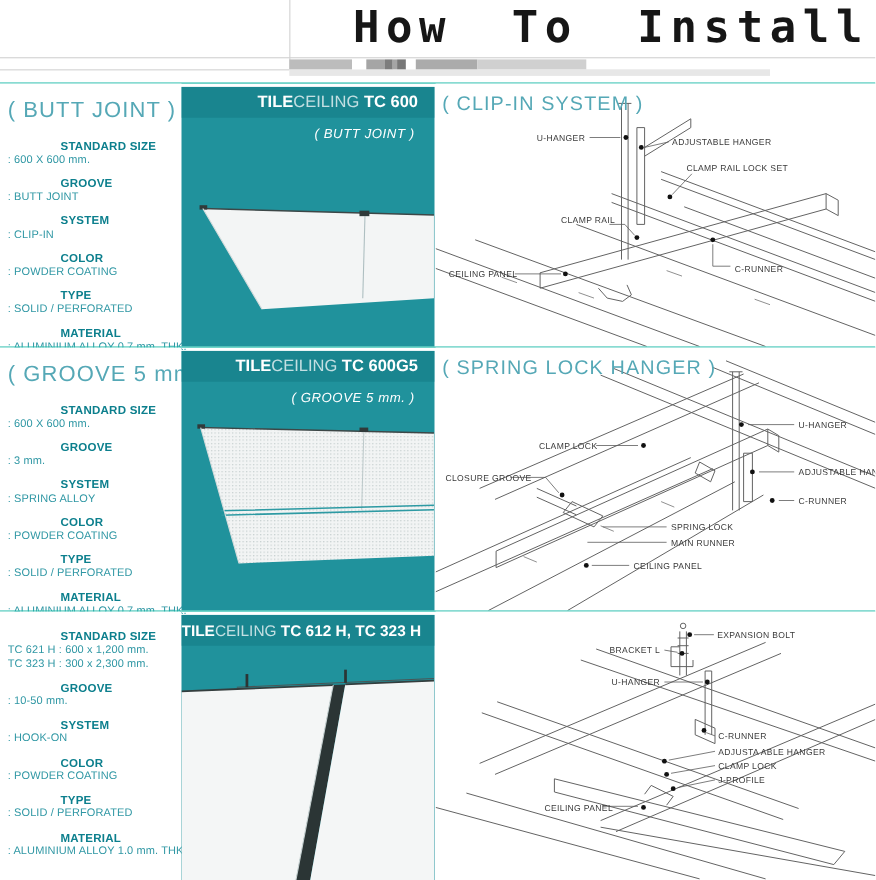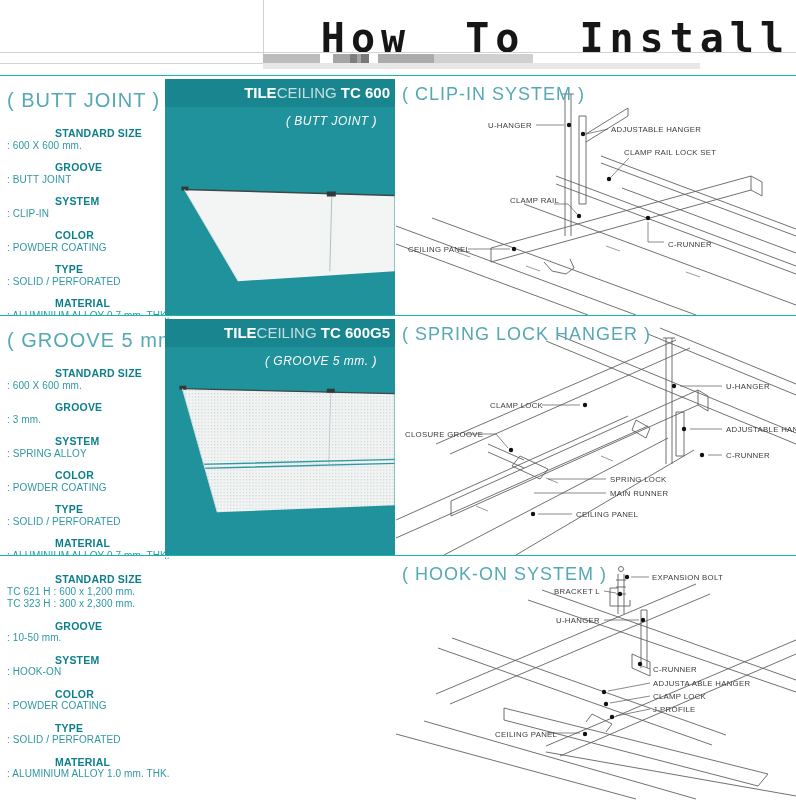--- a/index.html
+++ b/index.html
@@ -1,39 +1,39 @@
 <!DOCTYPE html>
 <html><head>
 <meta charset="utf-8">
 <style>
   html,body{margin:0;padding:0;background:#fff;}
   #page{position:relative;width:796px;height:800px;overflow:hidden;background:#fff;
         font-family:"Liberation Sans",sans-serif;}
   
   #main-title{position:absolute;top:2px;right:6px;font-family:"DejaVu Sans Mono",monospace;
-              font-size:40px;font-weight:bold;letter-spacing:6px;word-spacing:24px;color:#161616;margin-top:13px;}
+              font-size:40px;font-weight:bold;letter-spacing:6px;word-spacing:24px;color:#161616;}
   .hairline{position:absolute;background:#d2d2d2;}
   #decor-segments{position:absolute;top:54px;left:263px;height:9px;display:flex;}
   #decor-segments div{height:100%;}
   #decor-bar{position:absolute;top:63px;left:263px;width:437px;height:6px;background:#e7e7e7;}
   
   .row{position:absolute;left:0;width:796px;border-top:1px solid #14b8a6;box-sizing:border-box;}
   #row1{top:75px;height:240px;}
   #row2{top:315px;height:240px;}
   #row3{top:555px;height:245px;}
   .col-left{position:absolute;left:0;top:0;width:165px;height:100%;background:#fff;}
   .spec-header{color:#55a8b6;font-size:20px;font-weight:400;letter-spacing:1px;margin:13px 0 0 7px;white-space:nowrap;}
   .specs{display:flex;flex-direction:column;gap:9px;margin:15px 0 0 7px;}
   .specs.no-head{margin-top:17px;}
   .spec-label{color:#0c7f8d;font-weight:bold;font-size:10.5px;letter-spacing:.2px;line-height:12.5px;white-space:nowrap;margin-left:48px;}
   .spec-value{color:#2f97a4;font-size:10px;letter-spacing:.1px;line-height:12.5px;white-space:nowrap;}
   .col-mid{position:absolute;left:165px;top:3px;width:230px;bottom:0;background:#20929c;overflow:hidden;}
   .tile-art{position:absolute;left:0;top:0;width:230px;height:100%;}
   .panel-title{position:relative;z-index:2;height:28px;background:#19858f;color:#fff;text-align:right;
-               font-size:15px;line-height:28px;padding-right:5px;white-space:nowrap;}
+               font-size:15px;line-height:28px;padding-right:15px;white-space:nowrap;}
   #row3 .panel-title{font-size:14px;}
   .brand-bold{font-weight:bold;}
   .brand-light{font-weight:400;color:rgba(255,255,255,.74);}
   .model{font-weight:bold;white-space:pre;}
   .panel-sub{position:relative;z-index:2;color:#fff;font-style:italic;font-size:12px;text-align:right;
              padding-right:18px;margin-top:7px;letter-spacing:.5px;}
   .col-right{position:absolute;left:396px;top:0;width:480px;height:100%;background:#fff;}
   .diagram-header{position:absolute;left:6px;top:8px;color:#55a8b6;font-size:18px;font-weight:400;
                   letter-spacing:1px;white-space:nowrap;z-index:2;}
   svg.diagram{position:absolute;left:0;top:0;}
@@ -264,22 +264,36 @@
         <div>
             <div class="spec-label">TYPE</div>
             <div class="spec-value">: SOLID / PERFORATED</div>
           </div>
         <div>
             <div class="spec-label">MATERIAL</div>
             <div class="spec-value">: ALUMINIUM ALLOY 1.0 mm. THK.</div>
           </div>
       </div>
     </div>
+    <div class="col-mid">
+      <svg class="tile-art" viewBox="0 0 230 242">
+        <polygon points="-5,70 138,64 104,242 -5,242" fill="#f4f6f6"></polygon>
+        <polygon points="138,64 149,63.5 117,242 104,242" fill="#2b3535"></polygon>
+        <polygon points="149,63.5 230,60 230,242 117,242" fill="#f4f6f6"></polygon>
+        <path d="M-5,70 L138,64 M149,63.5 L230,60" stroke="#343e3e" stroke-width="1.6" fill="none"></path>
+        <path d="M50,66 L230,58" stroke="#4a5555" stroke-width="1" fill="none"></path>
+        <rect x="58" y="54" width="2.5" height="12" fill="#2b3535"></rect>
+        <rect x="148" y="50" width="2.5" height="12" fill="#2b3535"></rect>
+        <path d="M138,64 L104,242" stroke="#c9d2d2" stroke-width="1" fill="none"></path>
+      </svg>
+      <div class="panel-title">
+        <span class="brand-bold">TILE</span><span class="brand-light">CEILING</span><span class="model"> TC 612 H, TC 323 H</span>
+      </div>
+    </div>
     <div class="col-right">
-      <div class="diagram-header">( HOOK-ON SYSTEM )</div>
       <svg class="diagram" width="400" height="244" viewBox="0 0 400 244">
         <g stroke="#616161" stroke-width="0.9" fill="none">
           <circle cx="225" cy="13" r="2.5"></circle>
           <path d="M222,18 V58 M228,18 V58 M220,24 h10 M220,31 h10 M220,38 h10"></path>
           <path d="M214,32 V50 H234 M234,44 V50 M214,32 h8"></path>
           <path d="M245,54 V112 M251,54 V112 M245,54 h6"></path>
           <path d="M40,138 L300,28 M54,148 L314,38 M150,190 L400,84 M164,200 L400,98"></path>
           <path d="M146,34 L400,124 M132,44 L400,136 M56,82 L330,179 M42,92 L316,189"></path>
           <path d="M236,98 l18,8 M236,98 V112 M254,106 V120 M236,112 l18,8"></path>
           <path d="M108,152 L372,218 M108,164 L362,230 M108,152 V164 M372,218 L362,230"></path>

